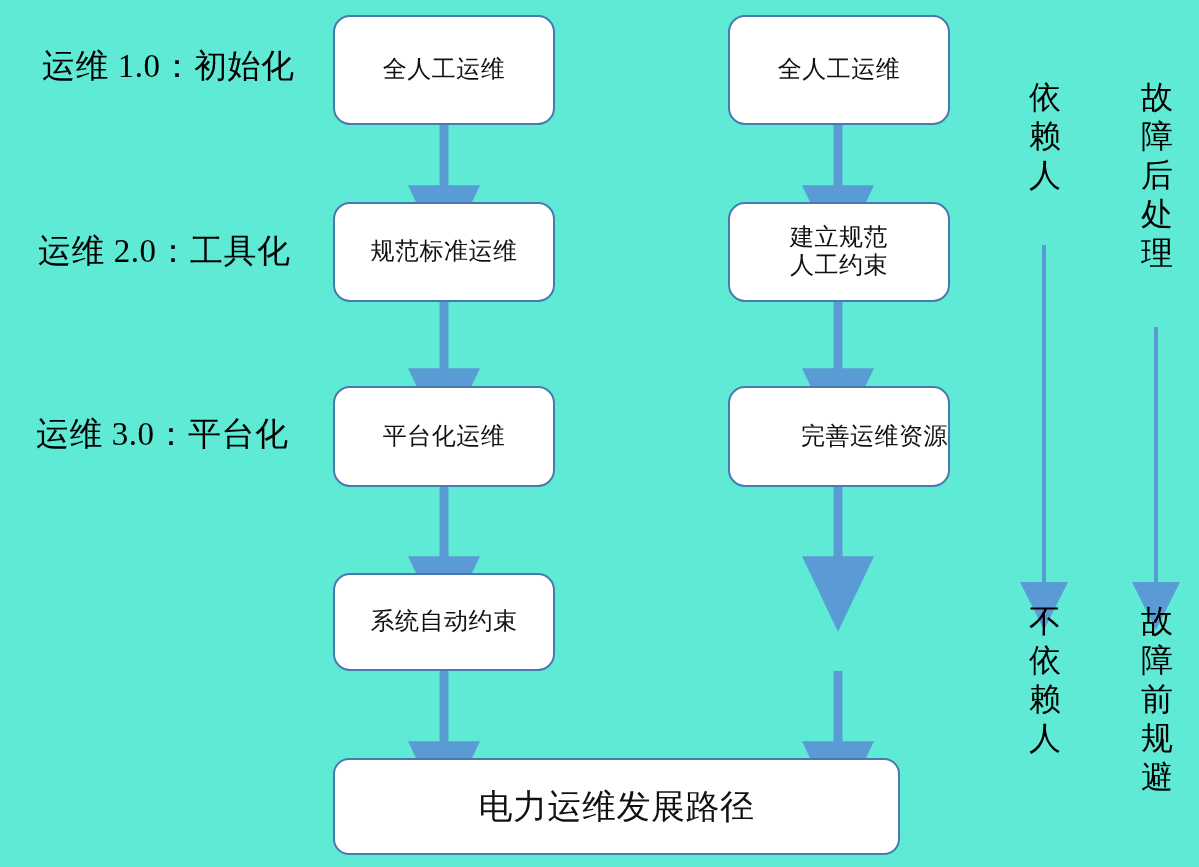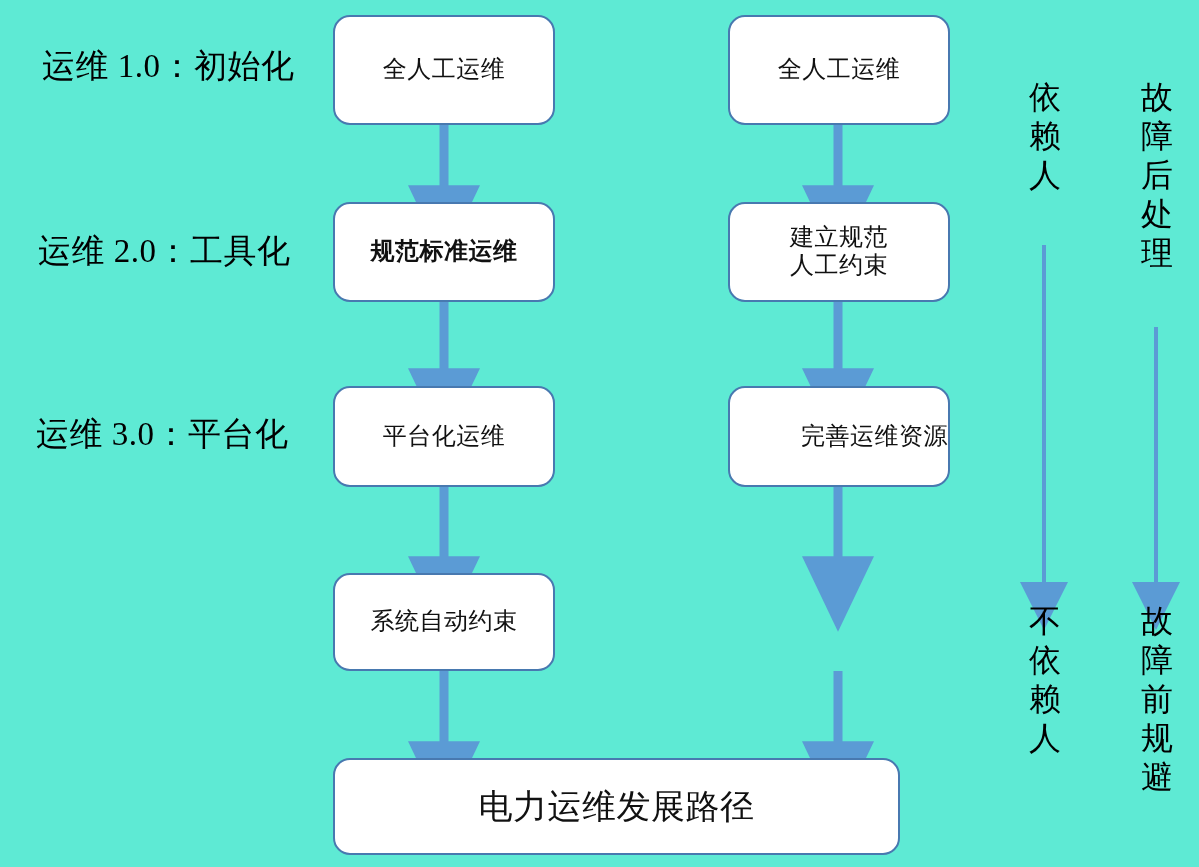--- a/index.html
+++ b/index.html
@@ -99,42 +99,42 @@
     <line x1="1156" y1="327" x2="1156" y2="588" stroke="#5B9BD5" stroke-width="4" marker-end="url(#ah-thin)"></line>
   </svg>
 
   <div class="stage-label" style="left:42px; top:50px;">运维 1.0：初始化</div>
   <div class="stage-label" style="left:38px; top:235px;">运维 2.0：工具化</div>
   <div class="stage-label" style="left:36px; top:418px;">运维 3.0：平台化</div>
 
   <div class="node" style="left:333px; top:15px; width:222px; height:110px;">
     <span class="node-label">全人工运维</span>
   </div>
-  <div class="node" style="left:333px; top:202px; width:222px; height:100px;font-weight:bold;">
+  <div class="node" style="left:333px; top:202px; width:222px; height:100px;">
     <span class="node-label">规范标准运维</span>
   </div>
   <div class="node" style="left:333px; top:386px; width:222px; height:101px;">
     <span class="node-label">平台化运维</span>
   </div>
   <div class="node" style="left:333px; top:573px; width:222px; height:98px;">
     <span class="node-label">系统自动约束</span>
   </div>
 
   <div class="node" style="left:728px; top:15px; width:222px; height:110px;">
     <span class="node-label">全人工运维</span>
   </div>
   <div class="node" style="left:728px; top:202px; width:222px; height:100px;">
     <span class="node-label">建立规范
 人工约束</span>
   </div>
   <div class="node" style="left:728px; top:386px; width:222px; height:101px;justify-content:flex-end;">
     <span class="node-label">完善运维资源</span>
   </div>
 
-  <div class="node wide" style="left:333px; top:758px; width:567px; height:97px;">
+  <div class="node wide" style="left:333px; top:758px; width:567px; height:97px;border-radius:16px;">
     <span class="node-label">电力运维发展路径</span>
   </div>
 
   <div class="vlabel" style="left:1025px; top:78px;">
     <span>依</span>
     <span>赖</span>
     <span>人</span>
   </div>
 
   <div class="vlabel" style="left:1025px; top:602px;">

